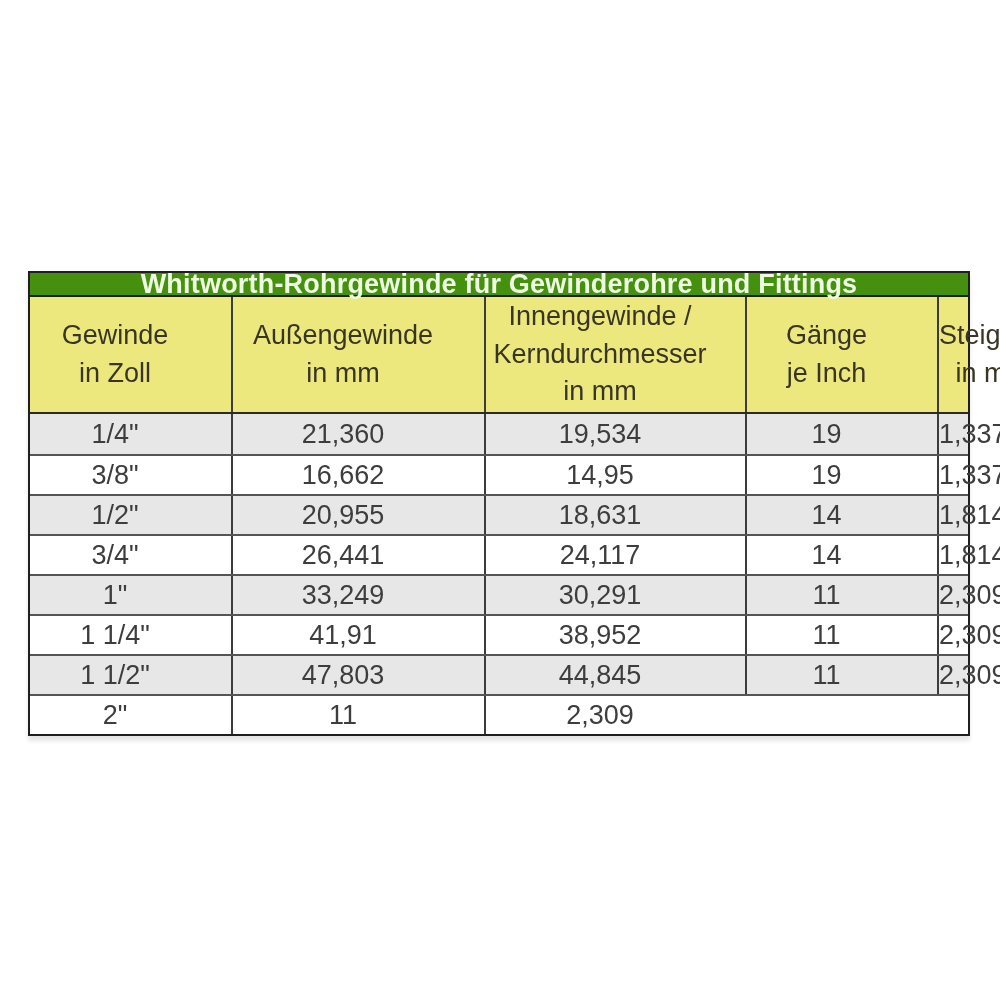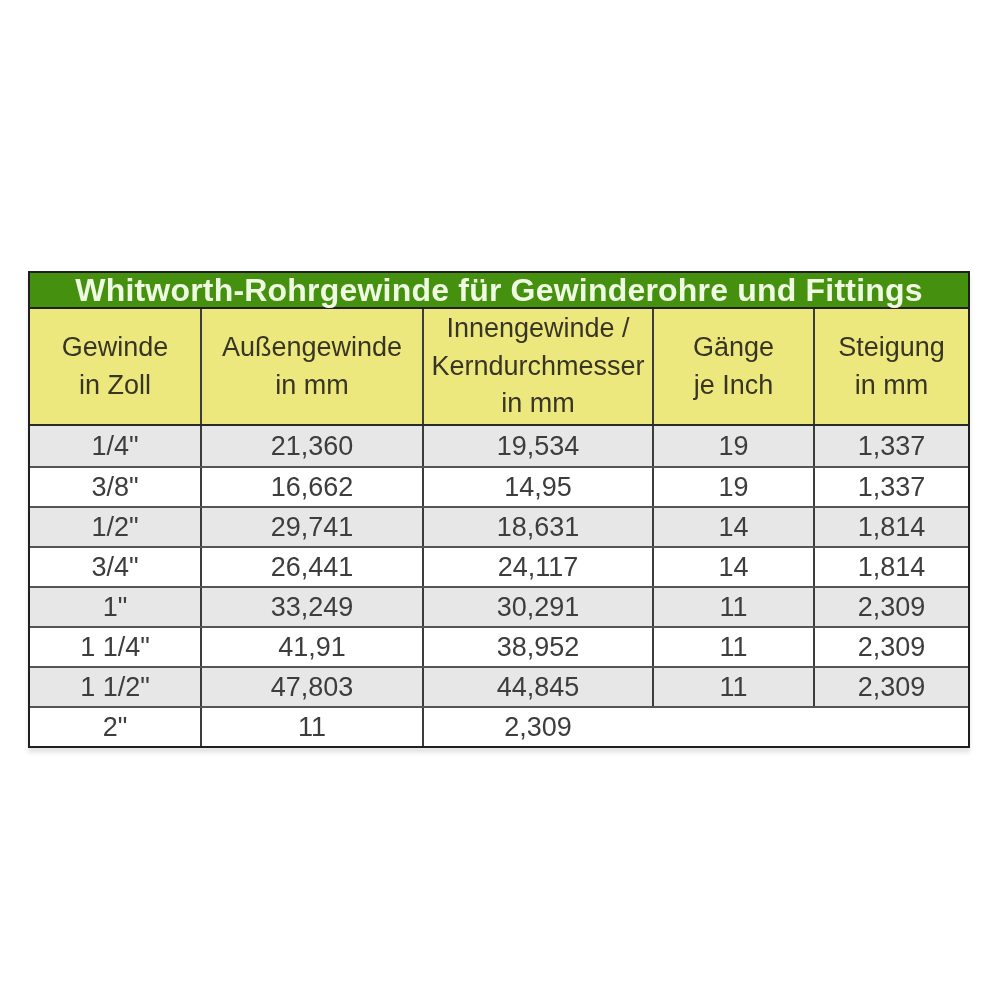--- a/index.html
+++ b/index.html
@@ -21,36 +21,37 @@
     position: absolute;
     left: 28px;
     top: 271px;
     width: 942px;
     border: 2px solid #1f1f1f;
     box-sizing: border-box;
     box-shadow: 0 5px 4px rgba(0,0,0,0.10);
     background: #ffffff;
   }
   .title-bar {
-    height: 36px;
+    height: 24px;
     background: #45910f;
     color: #eefae2;
-    font-size: 32px;
+    font-size: 27px;
     font-weight: bold;
     display: flex;
     align-items: center;
     justify-content: center;
     letter-spacing: 0.2px;
     border-bottom: 2px solid #1f1f1f;
     box-sizing: border-box;
   }
   .grid-row {
     display: grid;
     grid-template-columns: 170px 222px 230px 161px auto;
     box-sizing: border-box;
+    gap: 31px;
   }
   .cell {
     display: flex;
     align-items: center;
     justify-content: center;
     text-align: center;
     box-sizing: border-box;
     color: #3a3a32;
     font-size: 27px;
     white-space: pre-line;
@@ -117,21 +118,21 @@
     <div class="grid-row data-row">
       <div class="cell">3/8"</div>
       <div class="cell">16,662</div>
       <div class="cell">14,95</div>
       <div class="cell">19</div>
       <div class="cell">1,337</div>
     </div>
 
     <div class="grid-row data-row alt">
       <div class="cell">1/2"</div>
-      <div class="cell">29,741</div>
+      <div class="cell">20,955</div>
       <div class="cell">18,631</div>
       <div class="cell">14</div>
       <div class="cell">1,814</div>
     </div>
 
     <div class="grid-row data-row">
       <div class="cell">3/4"</div>
       <div class="cell">26,441</div>
       <div class="cell">24,117</div>
       <div class="cell">14</div>

